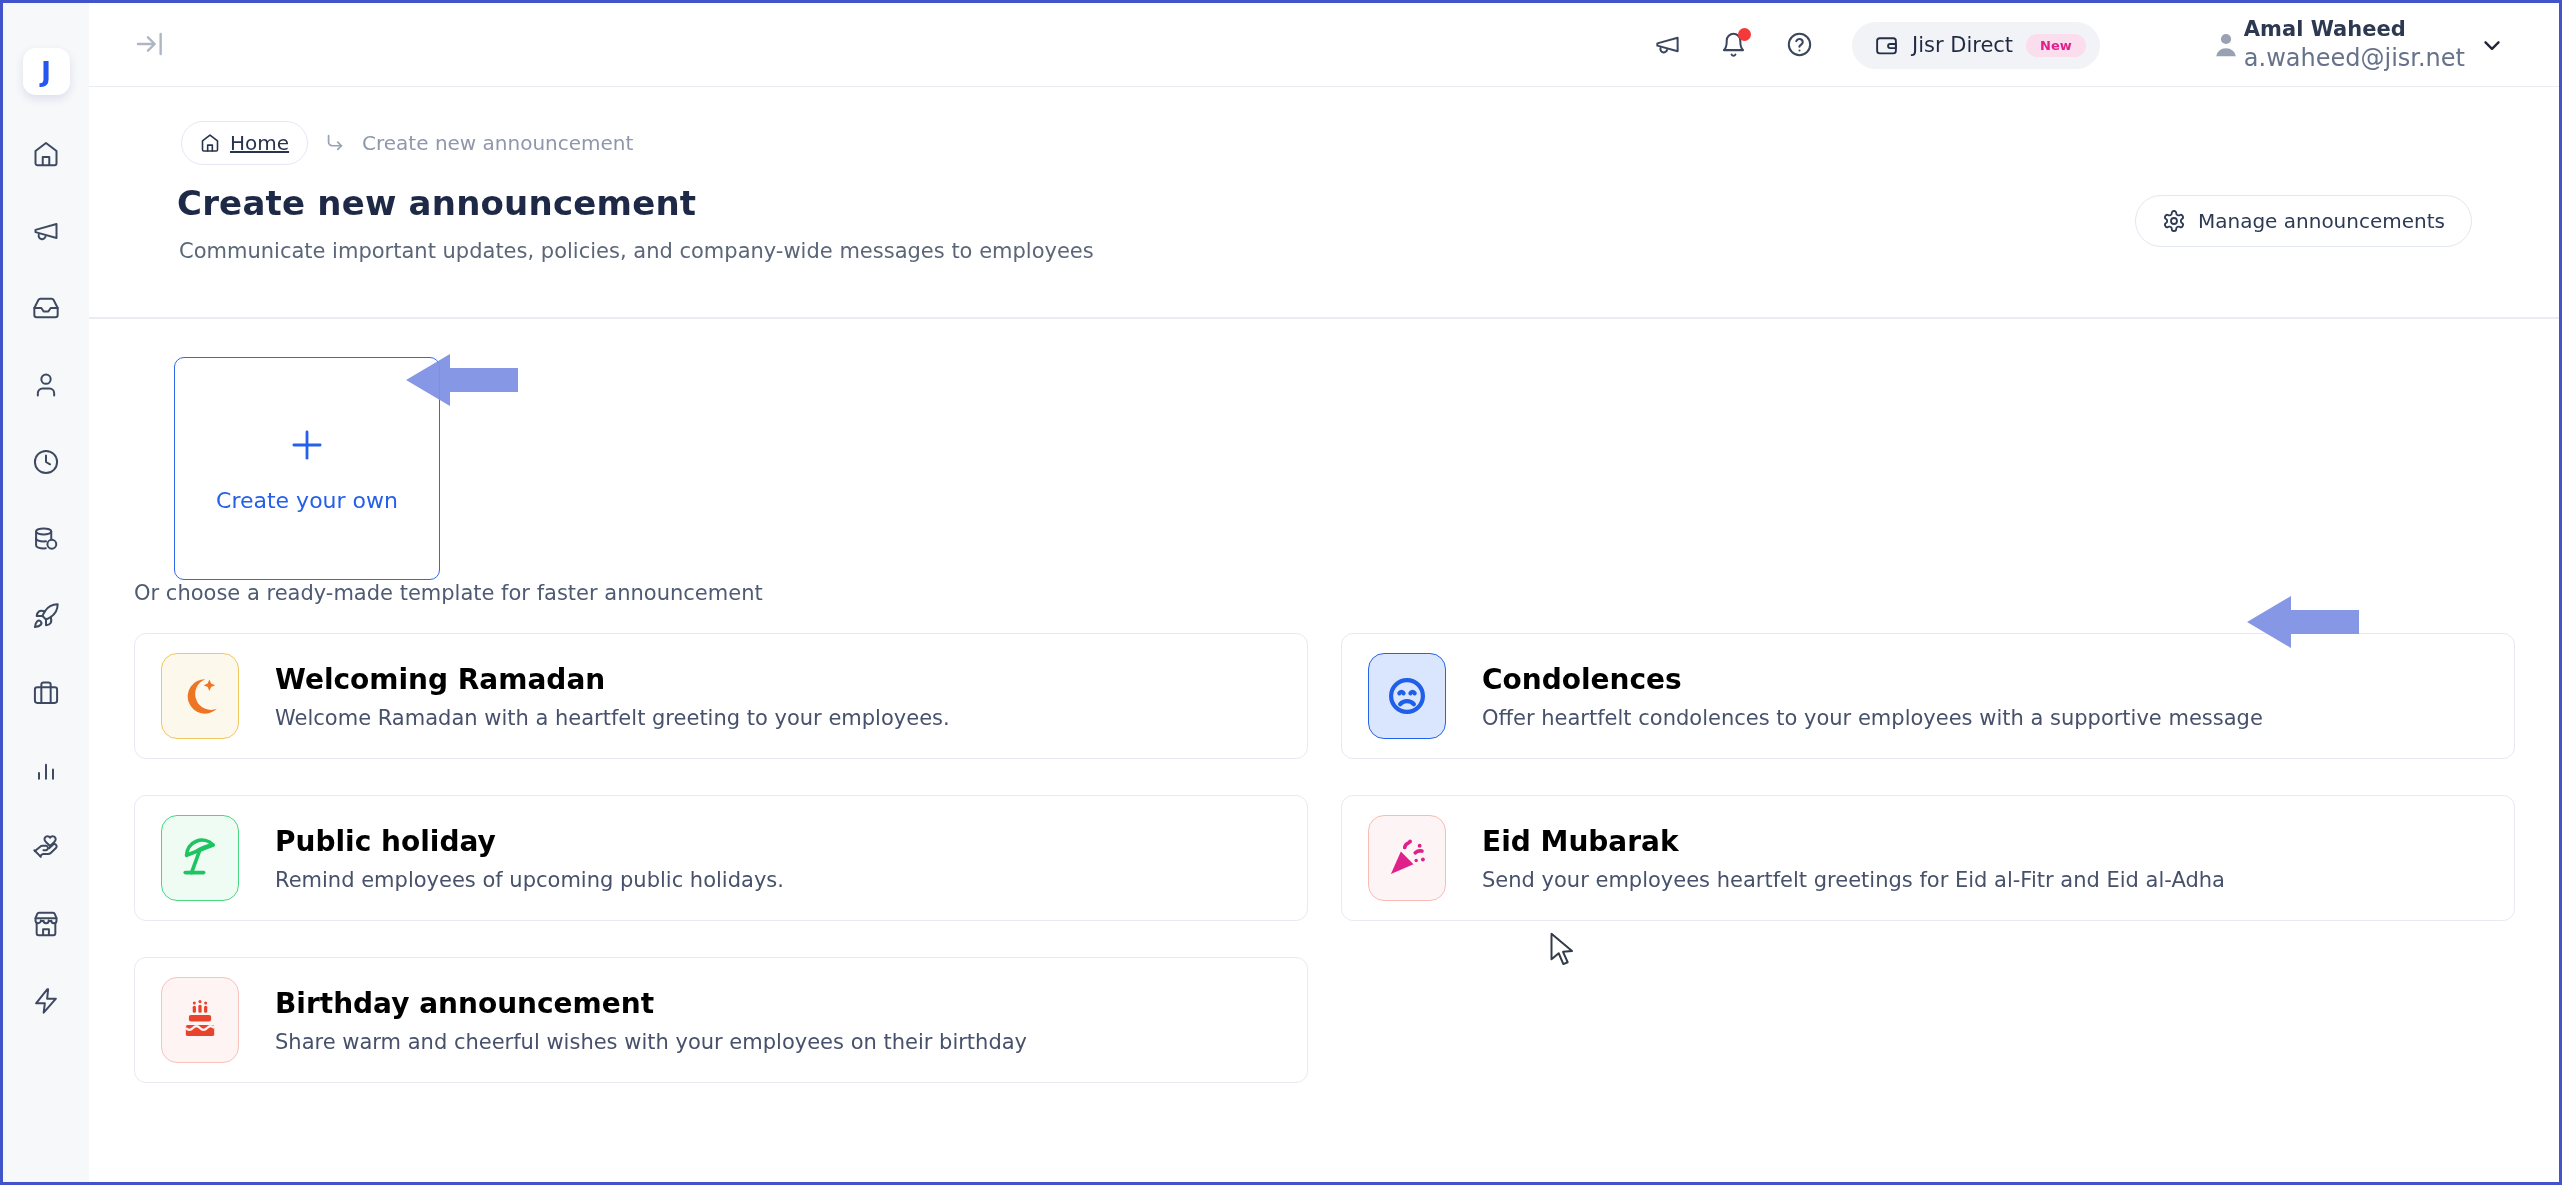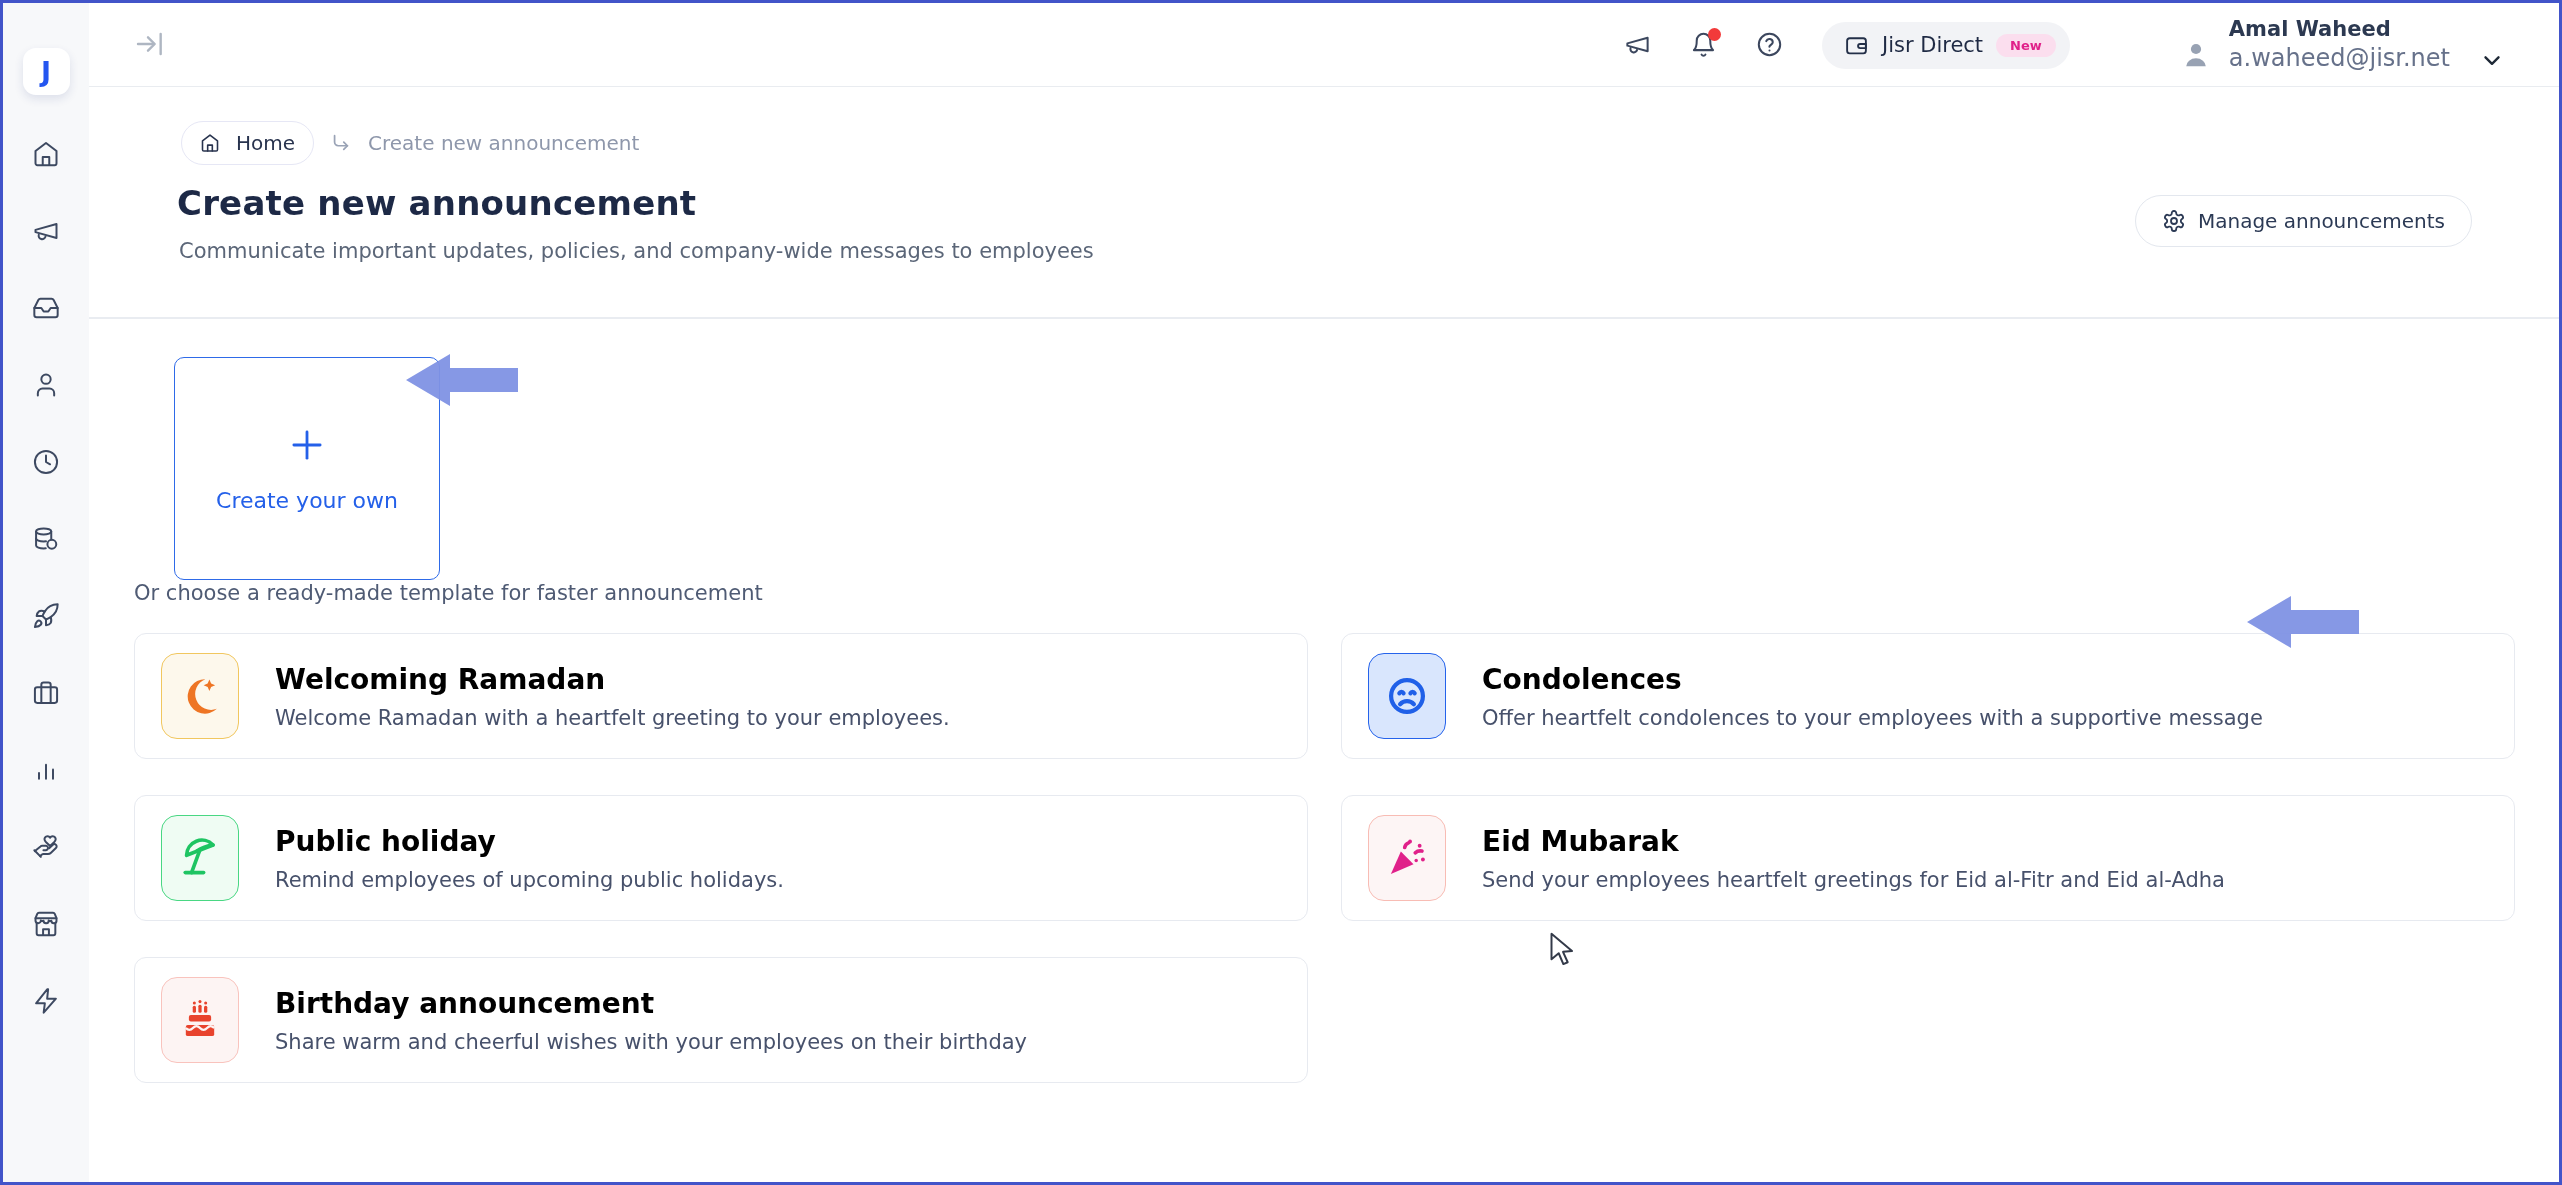--- a/index.html
+++ b/index.html
@@ -30,32 +30,32 @@
   .tb-icon-btn svg { width:27px; height:27px; }
   .bell-dot { position:absolute; top:-3px; right:-3px; width:13px; height:13px;
     border-radius:50%; background:#f23a3a; }
   .direct-pill { display:flex; align-items:center; gap:13px; background:#f2f3f6;
     border:none; border-radius:26px; height:47px; padding:0 14px 0 22px;
     font-size:21px; color:#1f2a44; cursor:pointer; margin-right:108px;
     font-family:inherit;text-align:center; }
   .direct-pill svg { width:25px; height:25px; color:#232f48; }
   .new-badge { background:#fbdeee; color:#e0218a; font-size:13px; font-weight:600;
     padding:4px 14px; border-radius:16px; }
-  .user { display:flex; align-items:flex-end; gap:15px; cursor:pointer; }
+  .user { display:flex; align-items:center; gap:0; cursor:pointer; }
   .avatar { width:36px; height:36px; color:#98a2b3; }
   .uname { font-size:21px; font-weight:700; color:#2c3951; line-height:1.2; }
   .uemail { font-size:24px; color:#66718a; line-height:1.25; }
   .chev { width:26px; height:26px; color:#1f2937; margin-left:14px; }
 
   
   .content { position:absolute; left:86px; top:84px; right:0; bottom:0; background:#fff; }
   .breadcrumb { position:absolute; left:92px; top:34px; display:flex; align-items:center; gap:16px; }
-  .bc-pill { display:flex; align-items:center; gap:16px; border:1.5px solid #e6e7f5;
+  .bc-pill { display:flex; align-items:center; gap:10px; border:1.5px solid #e6e7f5;
     border-radius:22px; height:44px; padding:0 18px; font-size:20px; color:#28334e;
-    background:#fff; cursor:pointer; }
+    background:#fff; cursor:pointer;text-decoration:underline; }
   .bc-pill svg { width:20px; height:20px; color:#28334e; }
   .bc-sep { width:22px; height:22px; color:#9aa3b6; }
   .bc-current { font-size:20px; color:#8e97ab; }
   .page-title { position:absolute; left:88px; top:96px; font-size:34px; font-weight:700;
     color:#1d2946; letter-spacing:.2px; }
   .page-subtitle { position:absolute; left:90px; top:152px; font-size:21px; color:#5b6678; }
   .manage-btn { position:absolute; right:87px; top:108px; height:52px; display:flex; align-items:center;
     gap:12px; background:#fff; border:1.5px solid #e3e7ee; border-radius:26px; padding:0 26px;
     font-size:20px; font-weight:500; color:#2c3a55; cursor:pointer; font-family:inherit; }
   .manage-btn svg { width:24px; height:24px; }

